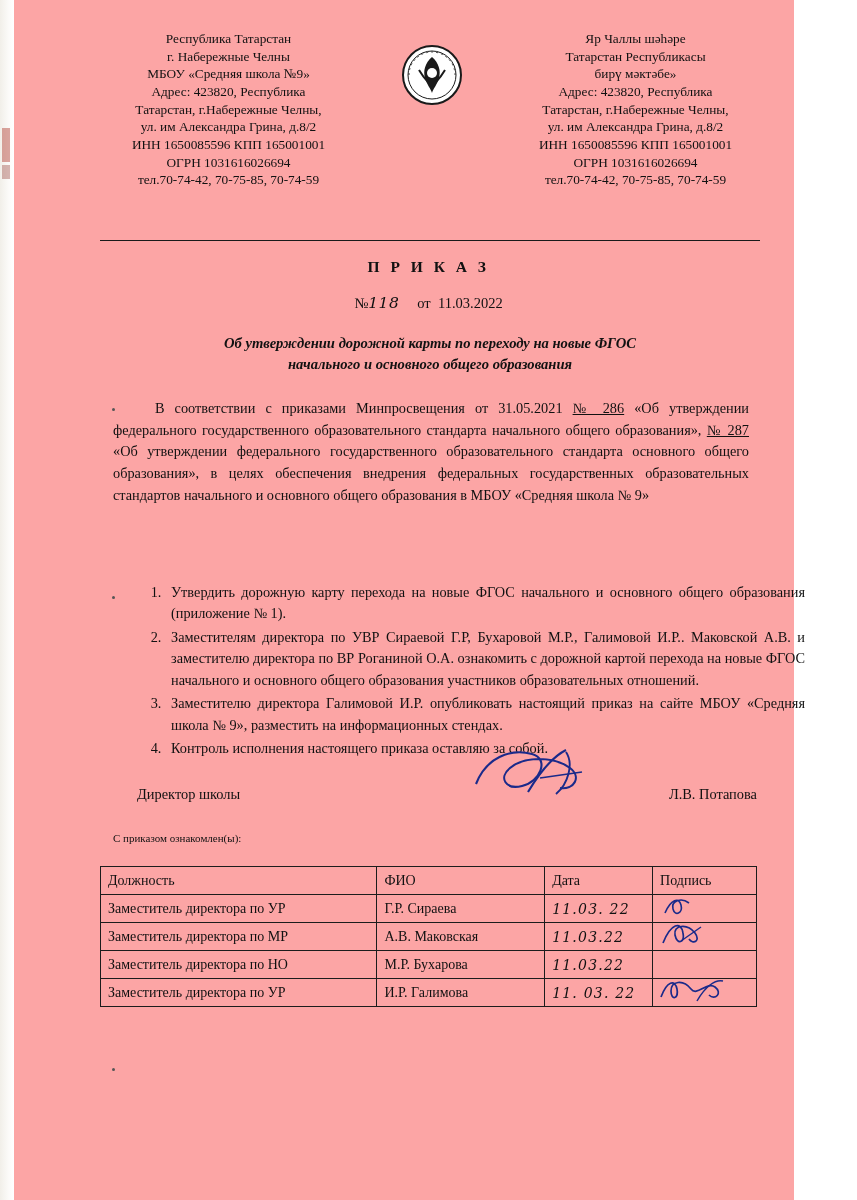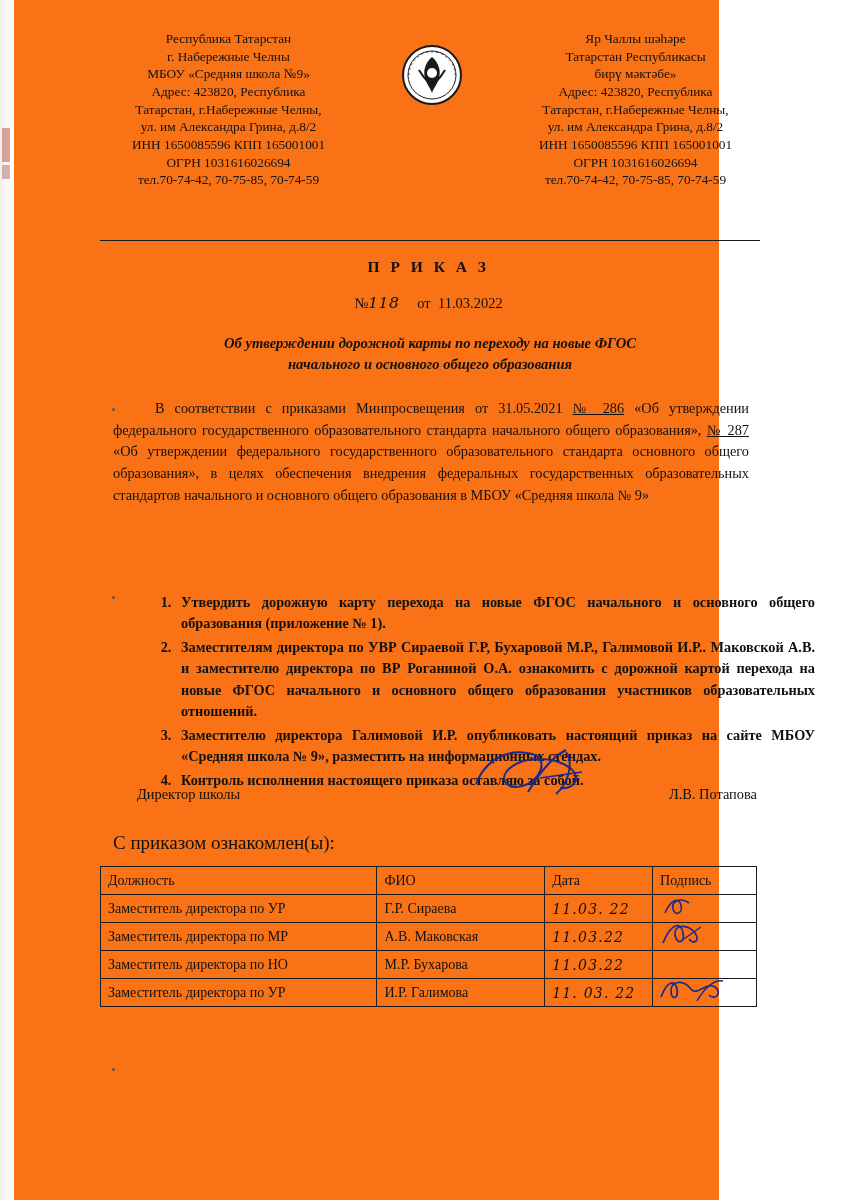--- a/index.html
+++ b/index.html
@@ -10,23 +10,23 @@
   body {
     width: 857px;
     height: 1200px;
     font-family: "Liberation Serif", serif;
     color: #111;
     position: relative;
     overflow: hidden;
   }
   .page {
     position: relative;
-    width: 719px;
+    width: 794px;
     height: 1200px;
-    background: #f97316;
+    background: #fca5a5;
   }
   
   .scan-edge {
     position: absolute;
     left: 0;
     top: 0;
     width: 14px;
     height: 1200px;
     background: linear-gradient(to right, #f1efe9 0%, #fbfaf8 60%, #ffffff 100%);
   }
@@ -135,25 +135,24 @@
     font-weight: bold;
     letter-spacing: .6px;
   }
 
   
   ol.items {
     position: absolute;
     top: 578px;
     left: 113px;
     width: 640px;
-    margin: 14px;
+    margin: 4px;
     padding-left: 48px;
     font-size: 14.3px;
     line-height: 1.5;
-    font-weight: bold;
   }
   ol.items li {
     text-align: justify;
     margin-bottom: 2px;
     padding-left: 6px;
   }
 
   
   .sig-row {
     position: absolute;
@@ -170,21 +169,21 @@
     left: 470px;
     width: 140px;
     height: 60px;
     pointer-events: none;
   }
 
   .ack-line {
     position: absolute;
     top: 832px;
     left: 113px;
-    font-size: 19px;
+    font-size: 11px;
   }
 
   
   table.ack-table {
     position: absolute;
     top: 866px;
     left: 100px;
     width: 657px;
     border-collapse: collapse;
     font-size: 14px;

